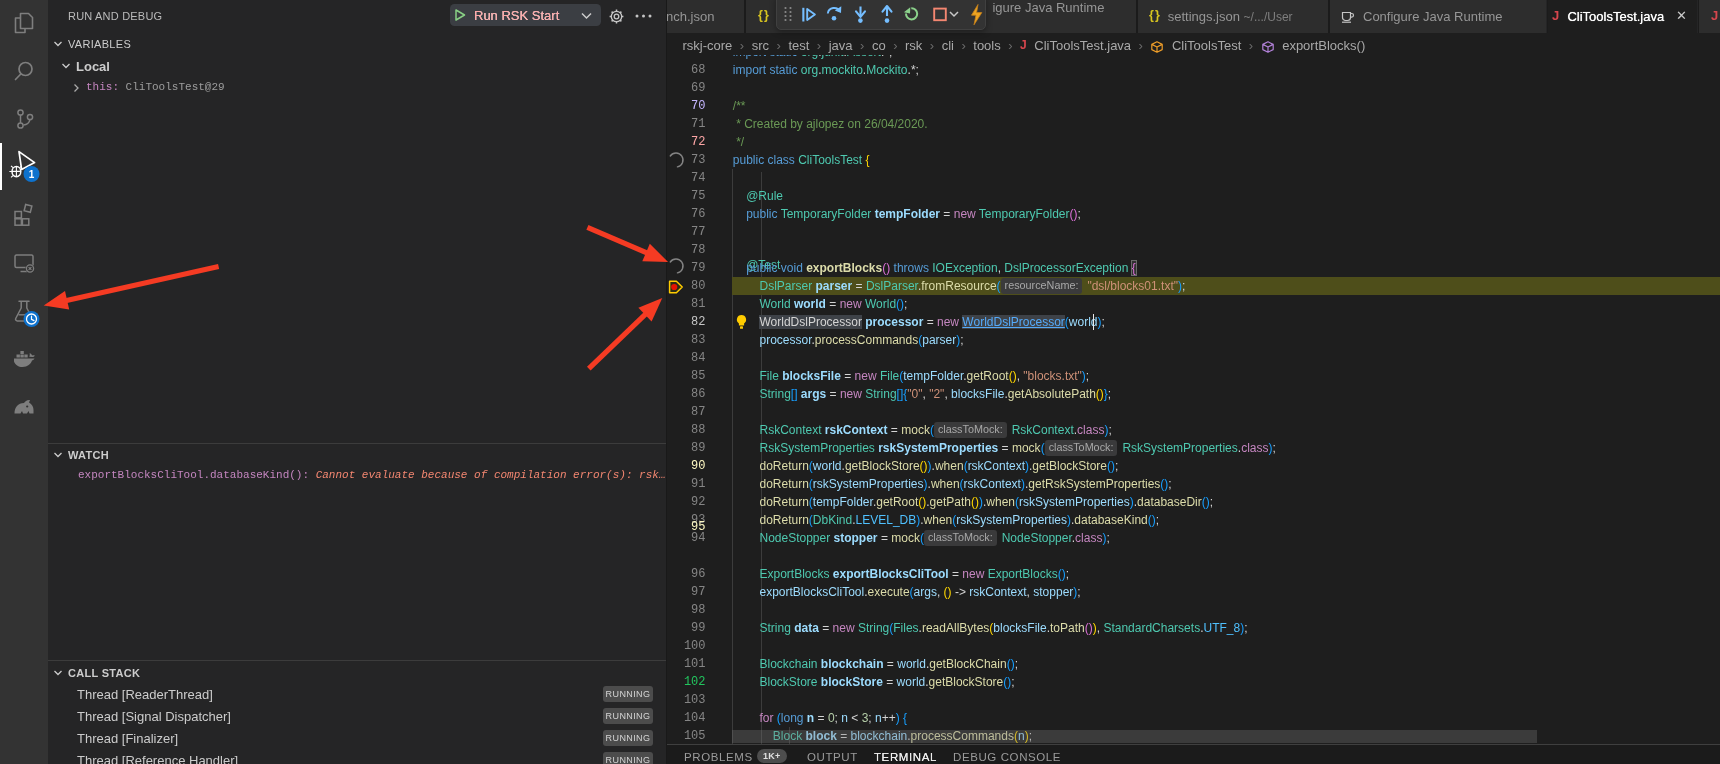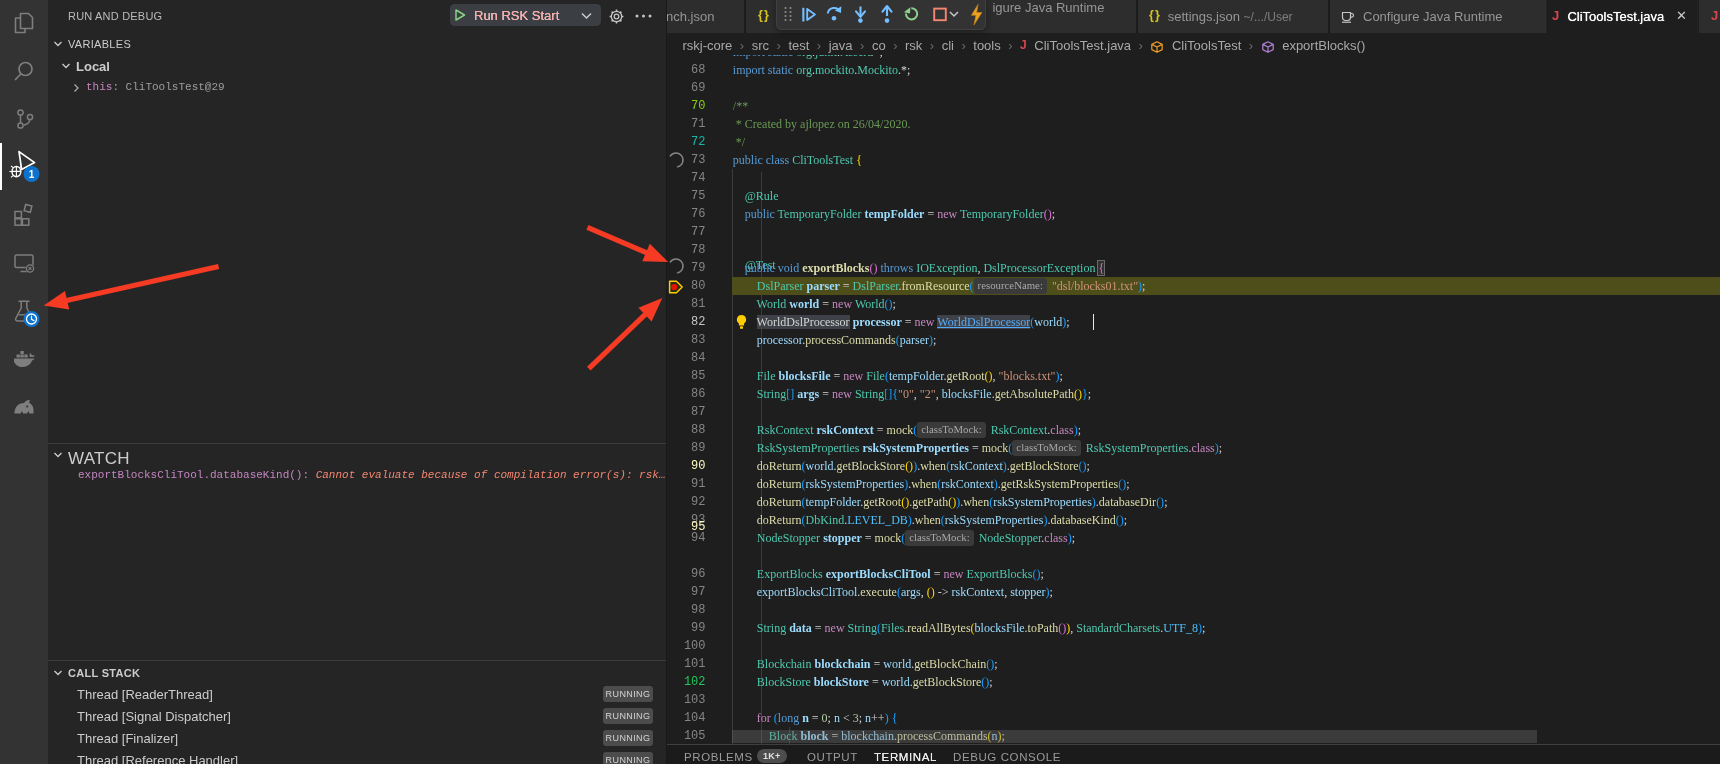--- a/index.html
+++ b/index.html
@@ -4,21 +4,21 @@
 html,body{width:1720px;height:764px;overflow:hidden;background:#1e1e1e;font-family:"Liberation Sans",sans-serif;}
 .abs{position:absolute}
 
 .k{color:#569CD6}.c{color:#C586C0}.t{color:#4EC9B0}.m{color:#DCDCAA}.md{color:#DCDCAA;font-weight:bold}
 .v{color:#9CDCFE}.vd{color:#9CDCFE;font-weight:bold}.cn{color:#4FC1FF}.s{color:#CE9178}.n{color:#B5CEA8}
 .cm{color:#6A9955}.w{color:#D4D4D4}.g{color:#FFD700}.p{color:#DA70D6}.b{color:#179FFF}
 .inlay{display:inline-block;font-size:10.8px;line-height:13.5px;background:#3a3a3b;color:#a8a8a8;border-radius:3px;padding:1px 4px;margin-right:5px;vertical-align:0.5px}
 .pbox{color:#DA70D6;outline:1px solid #6a6a6a;background:rgba(120,120,120,0.20)}
 .occ1{background:#3e4248}
 .occ2{background:#3e4248;color:#55aaf9;text-decoration:underline}
-.codeline{position:absolute;left:0;height:18px;line-height:18px;white-space:pre;font-family:Liberation Serif, serif;font-size:12px;color:#d4d4d4}
+.codeline{position:absolute;left:0;height:18px;line-height:18px;white-space:pre;font-family:Liberation Sans, sans-serif;font-size:12px;color:#d4d4d4}
 .lnum{position:absolute;width:40px;text-align:right;height:18px;line-height:18px;font-family:"Liberation Mono",monospace;font-size:12px;color:#858585}
 .tabtxt{font-size:13px;color:#969696;white-space:nowrap}
 .crumb{color:#a9a9a9;font-size:13px;white-space:nowrap}
 .sep{color:#6a6a6a;font-size:13px}
 </style></head><body>
 <div class="abs" style="left:667px;top:0;width:1053px;height:764px;background:#1e1e1e"></div>
 <div class="abs" style="left:731.5px;top:168.5px;width:1px;height:575.5px;background:#3c3c3c"></div>
 <div class="abs" style="left:760.9px;top:172px;width:1px;height:572px;background:#3c3c3c"></div>
 <div class="abs" style="left:789.4px;top:726.5px;width:1px;height:17.5px;background:#3c3c3c"></div>
 <div class="abs" style="left:731.5px;top:276.5px;width:988.5px;height:18px;background:#4e4e1a"></div>
@@ -57,23 +57,23 @@
 <div class="codeline" style="left:732.8px;top:618.5px"><span class="w">        </span><span class="t">String</span><span class="w"> </span><span class="vd">data</span><span class="w"> = </span><span class="c">new</span><span class="w"> </span><span class="t">String</span><span class="b">(</span><span class="t">Files</span><span class="w">.</span><span class="m">readAllBytes</span><span class="g">(</span><span class="v">blocksFile</span><span class="w">.</span><span class="m">toPath</span><span class="p">()</span><span class="g">)</span><span class="w">, </span><span class="t">StandardCharsets</span><span class="w">.</span><span class="cn">UTF_8</span><span class="b">)</span><span class="w">;</span></div>
 <div class="codeline" style="left:732.8px;top:636.5px"></div>
 <div class="codeline" style="left:732.8px;top:654.5px"><span class="w">        </span><span class="t">Blockchain</span><span class="w"> </span><span class="vd">blockchain</span><span class="w"> = </span><span class="v">world</span><span class="w">.</span><span class="m">getBlockChain</span><span class="b">()</span><span class="w">;</span></div>
 <div class="codeline" style="left:732.8px;top:672.5px"><span class="w">        </span><span class="t">BlockStore</span><span class="w"> </span><span class="vd">blockStore</span><span class="w"> = </span><span class="v">world</span><span class="w">.</span><span class="m">getBlockStore</span><span class="b">()</span><span class="w">;</span></div>
 <div class="codeline" style="left:732.8px;top:690.5px"></div>
 <div class="codeline" style="left:732.8px;top:708.5px"><span class="w">        </span><span class="c">for</span><span class="w"> </span><span class="b">(</span><span class="k">long</span><span class="w"> </span><span class="vd">n</span><span class="w"> = </span><span class="n">0</span><span class="w">; </span><span class="v">n</span><span class="w"> &lt; </span><span class="n">3</span><span class="w">; </span><span class="v">n</span><span class="w">++</span><span class="b">)</span><span class="w"> </span><span class="b">{</span></div>
 <div class="codeline" style="left:732.8px;top:726.5px"><span class="w">            </span><span class="t">Block</span><span class="w"> </span><span class="vd">block</span><span class="w"> = </span><span class="v">blockchain</span><span class="w">.</span><span class="m">processCommands</span><span class="g">(</span><span class="v">n</span><span class="g">)</span><span class="w">;</span></div>
 <div class="lnum" style="left:665.5px;top:42.5px;color:#858585">67</div>
 <div class="lnum" style="left:665.5px;top:60.5px;color:#858585">68</div>
 <div class="lnum" style="left:665.5px;top:78.5px;color:#858585">69</div>
-<div class="lnum" style="left:665.5px;top:96.5px;color:#84cc16">70</div>
+<div class="lnum" style="left:665.5px;top:96.5px;color:#c4b5fd">70</div>
 <div class="lnum" style="left:665.5px;top:114.5px;color:#858585">71</div>
-<div class="lnum" style="left:665.5px;top:132.5px;color:#14b8a6">72</div>
+<div class="lnum" style="left:665.5px;top:132.5px;color:#fca5a5">72</div>
 <div class="lnum" style="left:665.5px;top:150.5px;color:#858585">73</div>
 <div class="lnum" style="left:665.5px;top:168.5px;color:#858585">74</div>
 <div class="lnum" style="left:665.5px;top:186.5px;color:#858585">75</div>
 <div class="lnum" style="left:665.5px;top:204.5px;color:#858585">76</div>
 <div class="lnum" style="left:665.5px;top:222.5px;color:#858585">77</div>
 <div class="lnum" style="left:665.5px;top:240.5px;color:#858585">78</div>
 <div class="lnum" style="left:665.5px;top:258.5px;color:#858585">79</div>
 <div class="lnum" style="left:665.5px;top:276.5px;color:#858585">80</div>
 <div class="lnum" style="left:665.5px;top:294.5px;color:#858585">81</div>
 <div class="lnum" style="left:665.5px;top:312.5px;color:#c6c6c6">82</div>
@@ -297,21 +297,21 @@
   </svg>
 <div class="abs" style="left:76px;top:59px;font-size:13px;font-weight:bold;color:#cccccc">Local</div>
 <svg class="abs" style="left:70px;top:81.5px" width="12" height="12" viewBox="0 0 12 12">
     <path d="M4.5 2.5 L8 6 L4.5 9.5" fill="none" stroke="#aaaaaa" stroke-width="1.3"></path>
   </svg>
 <div class="abs" style="left:86px;top:81px;font-family:'Liberation Mono',monospace;font-size:11px"><span style="color:#c586c0">this:</span><span style="color:#9d9d9d"> CliToolsTest@29</span></div>
 <div class="abs" style="left:48px;top:443px;width:619px;height:1px;background:#3c3c3c"></div>
 <svg class="abs" style="left:52px;top:449px" width="12" height="12" viewBox="0 0 12 12">
     <path d="M2.5 4 L6 7.5 L9.5 4" fill="none" stroke="#cccccc" stroke-width="1.3"></path>
   </svg>
-<div class="abs" style="left:68px;top:448.5px;font-size:17px;font-weight:normal;color:#cccccc;letter-spacing:0.3px">WATCH</div>
+<div class="abs" style="left:68px;top:448.5px;font-size:11px;font-weight:bold;color:#cccccc;letter-spacing:0.3px">WATCH</div>
 <div class="abs" style="left:78px;top:469px;font-family:'Liberation Mono',monospace;font-size:11px;white-space:pre"><span style="color:#c586c0">exportBlocksCliTool.databaseKind():</span><span style="color:#f48771;font-style:italic"> Cannot evaluate because of compilation error(s): rsk…</span></div>
 <div class="abs" style="left:48px;top:659.5px;width:619px;height:1px;background:#3c3c3c"></div>
 <svg class="abs" style="left:52px;top:667px" width="12" height="12" viewBox="0 0 12 12">
     <path d="M2.5 4 L6 7.5 L9.5 4" fill="none" stroke="#cccccc" stroke-width="1.3"></path>
   </svg>
 <div class="abs" style="left:68px;top:666.5px;font-size:11px;font-weight:bold;color:#cccccc;letter-spacing:0.3px">CALL STACK</div>
 <div class="abs" style="left:77px;top:686.5px;font-size:13px;color:#cccccc">Thread [ReaderThread]</div>
 <div class="abs" style="top:686px;left:603px;width:50px;height:16px;background:#4c4c4c;border-radius:3px;color:#d4d4d4;font-size:9px;letter-spacing:0.4px;text-align:center;line-height:16px">RUNNING</div>
 <div class="abs" style="left:77px;top:708.5px;font-size:13px;color:#cccccc">Thread [Signal Dispatcher]</div>
 <div class="abs" style="top:708px;left:603px;width:50px;height:16px;background:#4c4c4c;border-radius:3px;color:#d4d4d4;font-size:9px;letter-spacing:0.4px;text-align:center;line-height:16px">RUNNING</div>

